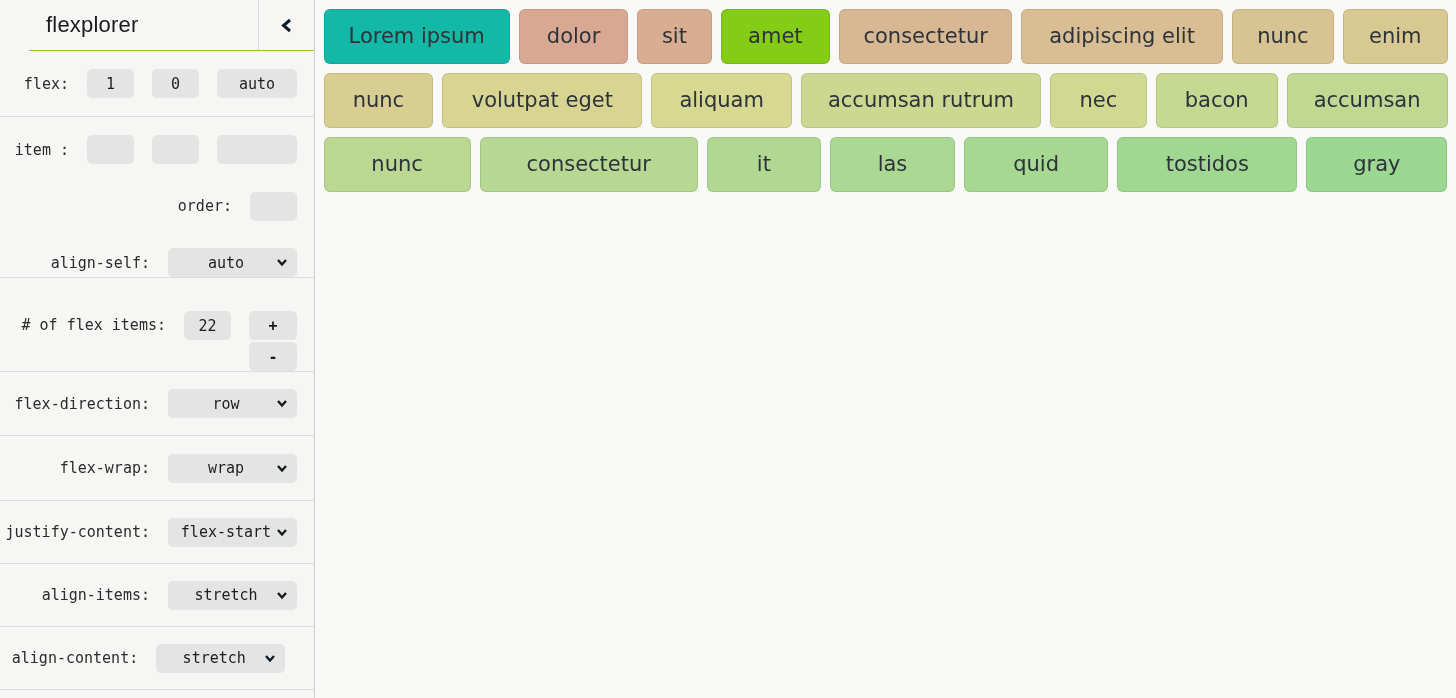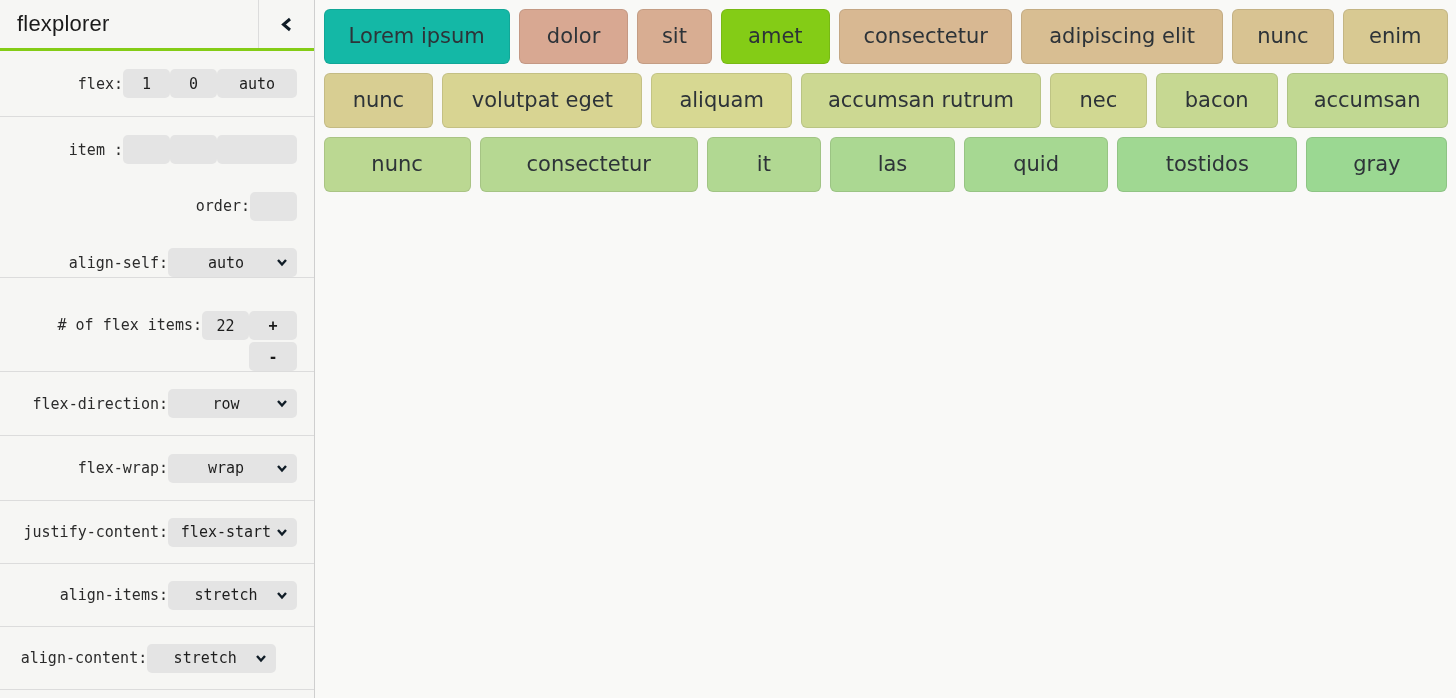--- a/index.html
+++ b/index.html
@@ -18,21 +18,22 @@
     height: 698px;
     background: #f6f6f4;
     border-right: 1px solid #cfcfcf;
     display: flex;
     flex-direction: column;
   }
   .sb-header {
     height: 51px;
     flex: 0 0 51px;
     display: flex;
-    border-bottom: 3px solid #84cc16;
+    border-bottom: 1px solid #84cc16;
+    margin-left: 29px;
   }
   .sb-title {
     flex: 1;
     display: flex;
     align-items: center;
     padding-left: 17px;
     font-size: 22px;
     color: #1b1b1b;
     letter-spacing: 0.2px;
   }
@@ -50,21 +51,21 @@
     border-bottom: 1px solid #dcdcdc;
     display: flex;
     flex-direction: column;
     justify-content: center;
   }
   .row {
     display: flex;
     align-items: center;
     justify-content: flex-end;
     padding-right: 17px;
-    gap: 0;
+    gap: 18px;
   }
   .mono, .box, .select, .sq-btn {
     font-family: "DejaVu Sans Mono", "Liberation Mono", monospace;
     font-size: 15px;
   }
   .lbl { color: #2b2b2b; white-space: pre; }
   .box {
     background: #e4e4e4;
     border: none;
     border-radius: 5px;

